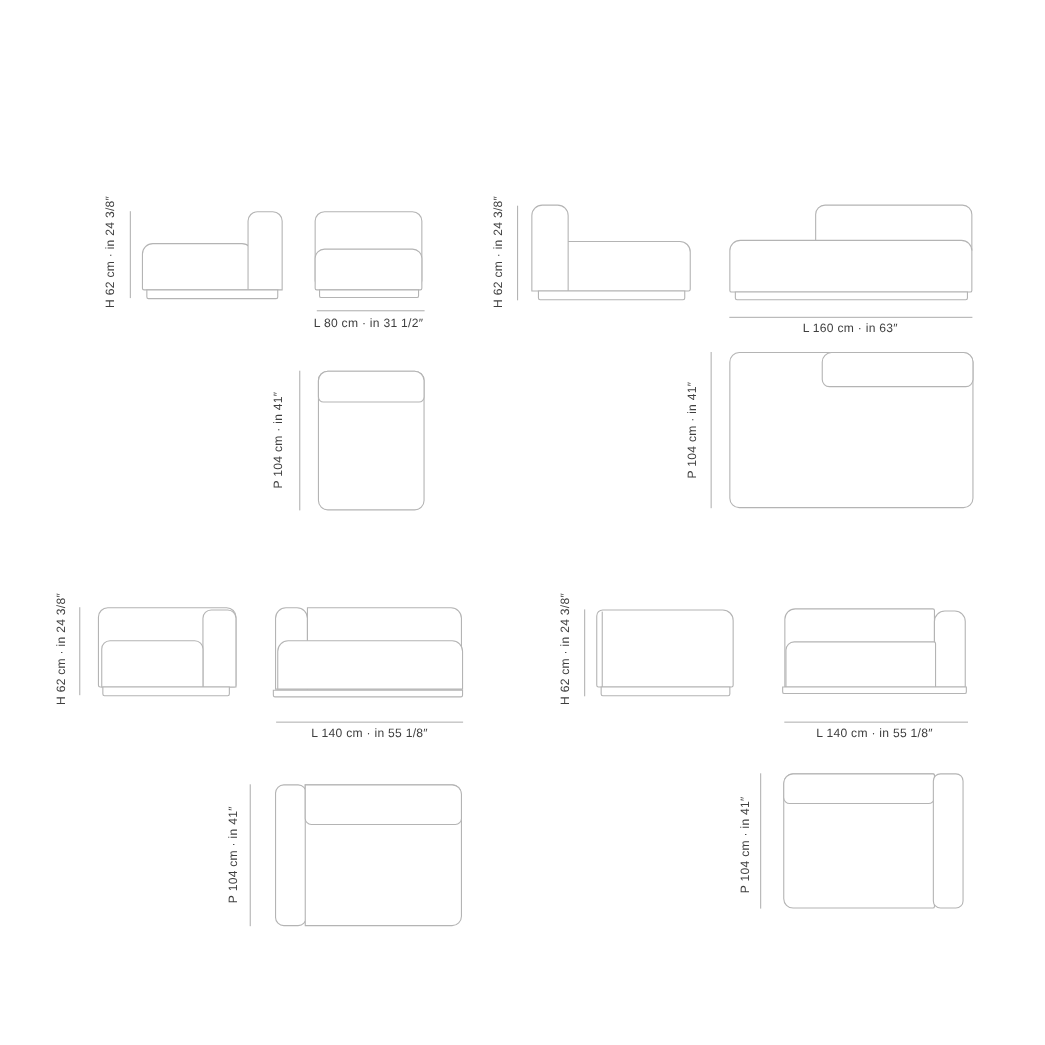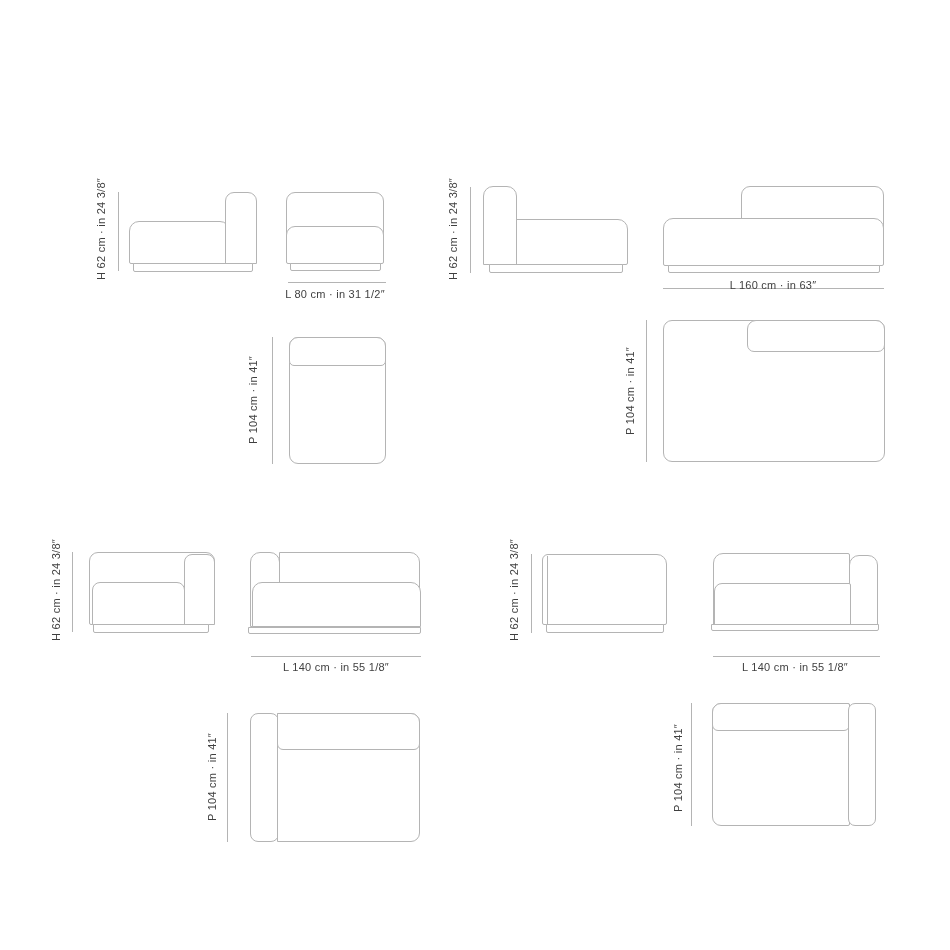--- a/index.html
+++ b/index.html
@@ -51,21 +51,21 @@
     <div class="shape" style="left:489px;top:264px;width:134px;height:9px;border-radius:0 0 2px 2px;"></div>
     <div class="line" style="left:470px;top:187px;width:1px;height:86px;"></div>
     <div class="dim-label vert" style="left:453px;top:229px;">H 62 cm · in 24 3/8″</div>
   </div>
 
   <div class="view">
     <div class="shape" style="left:741px;top:186px;width:143px;height:42px;border-radius:9px 9px 0 0;"></div>
     <div class="shape" style="left:663px;top:218px;width:221px;height:48px;border-radius:10px 10px 2px 2px;"></div>
     <div class="shape" style="left:668px;top:265px;width:212px;height:8px;border-radius:0 0 2px 2px;"></div>
     <div class="line" style="left:663px;top:288px;width:221px;height:1px;"></div>
-    <div class="dim-label horiz" style="left:773px;top:279px;">L 160 cm · in 63″</div>
+    <div class="dim-label horiz" style="left:773px;top:293px;">L 160 cm · in 63″</div>
   </div>
 
   <div class="view">
     <div class="shape" style="left:663px;top:320px;width:222px;height:142px;border-radius:9px;"></div>
     <div class="shape" style="left:747px;top:320px;width:138px;height:32px;border-radius:9px 9px 7px 7px;"></div>
     <div class="line" style="left:646px;top:320px;width:1px;height:142px;"></div>
     <div class="dim-label vert" style="left:630px;top:391px;">P 104 cm · in 41″</div>
   </div>
 
   <div class="view">

